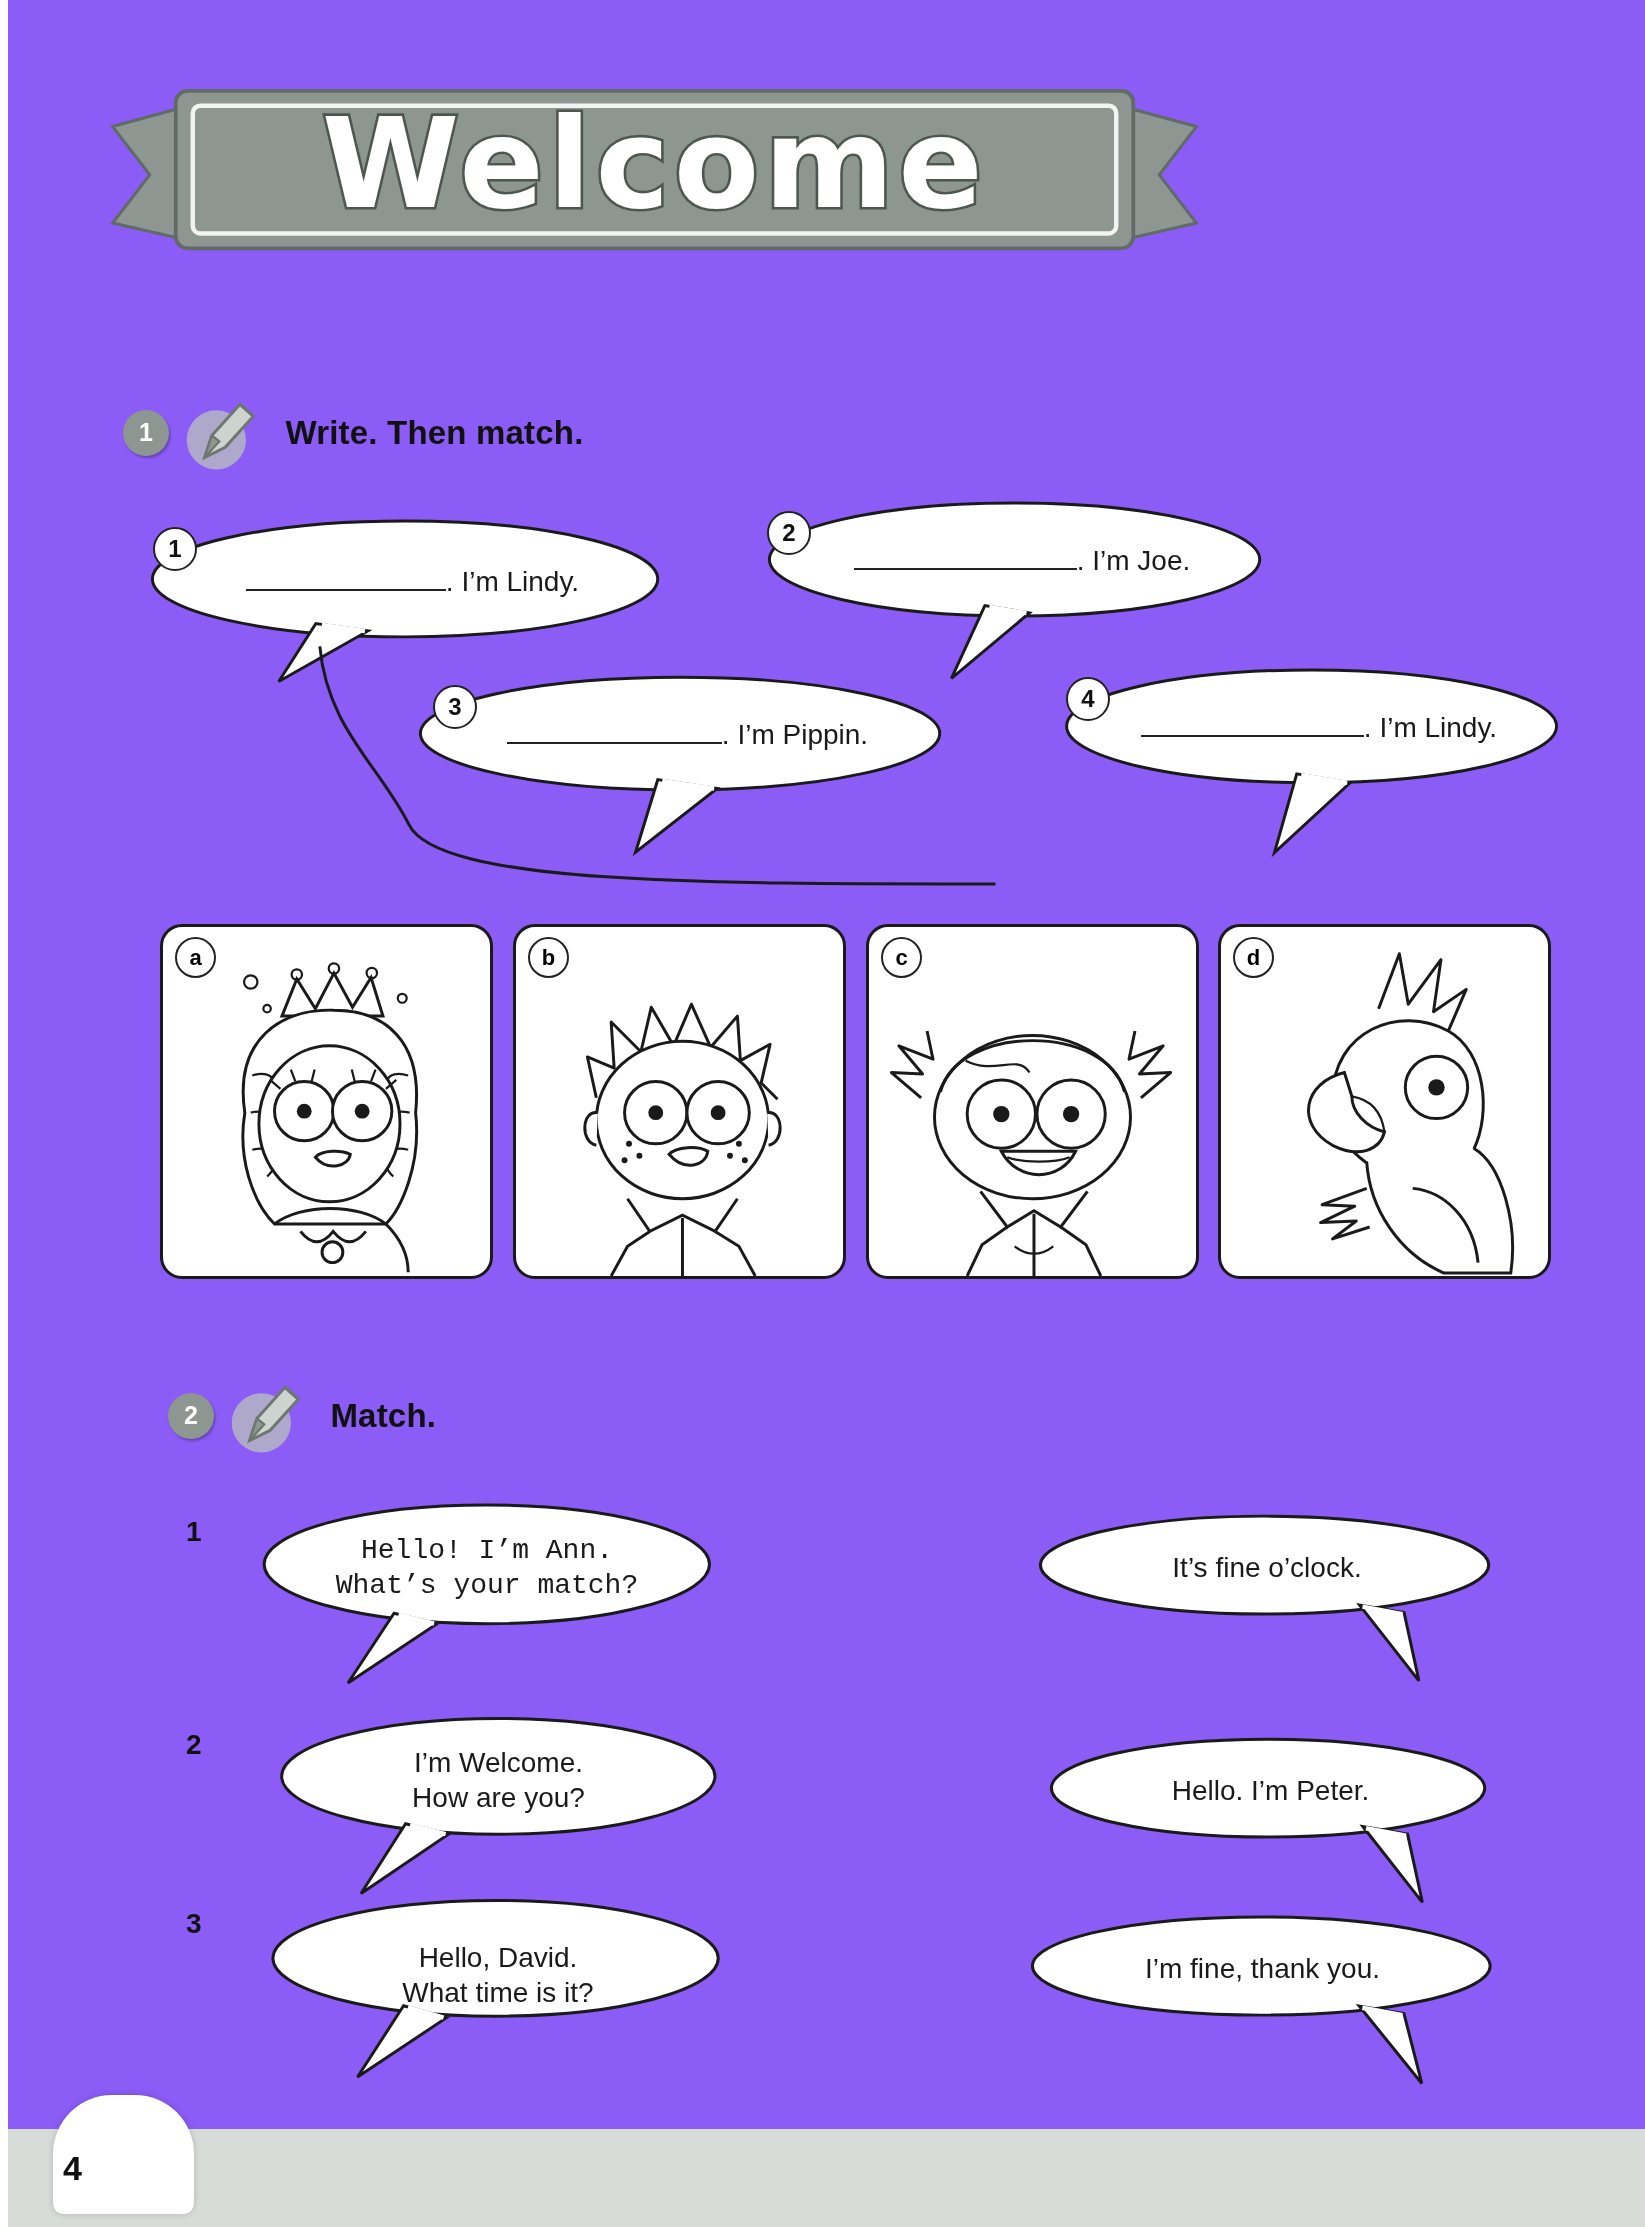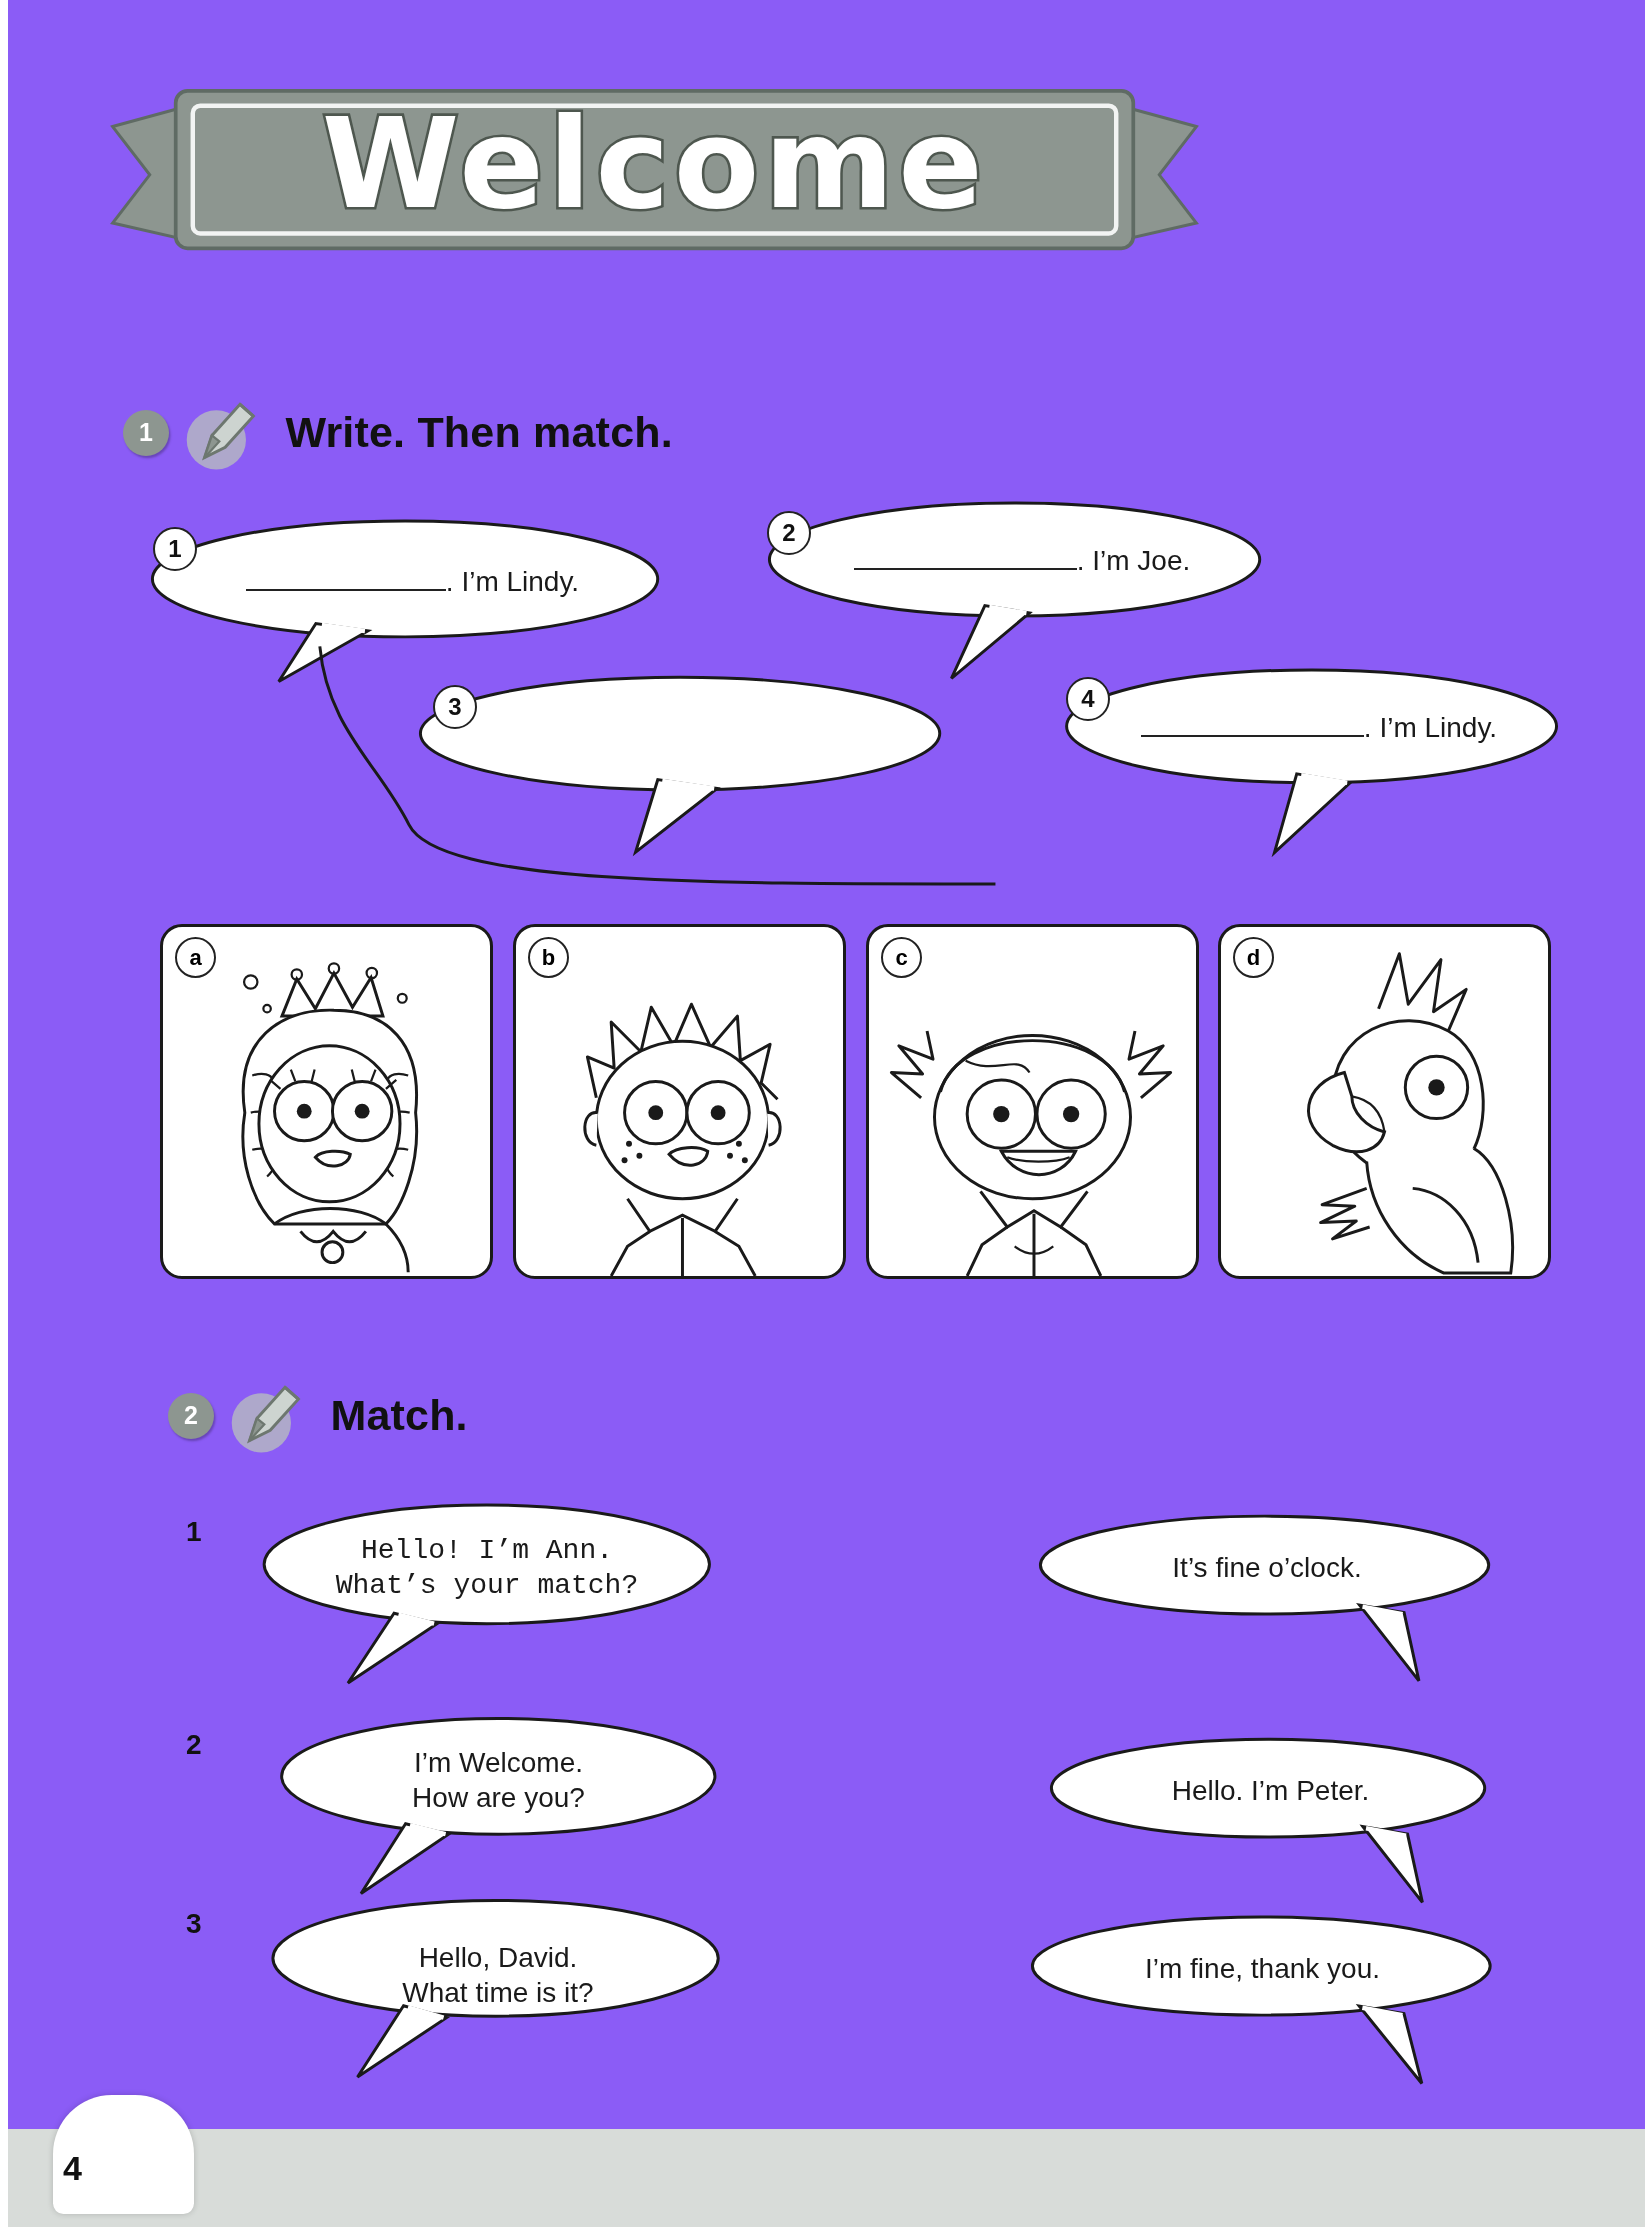--- a/index.html
+++ b/index.html
@@ -51,21 +51,21 @@
     box-shadow: 1.5px 2.2px 2.2px rgba(0,0,0,0.25);
   }
   .pencil-icon {
     margin-left: 13.4px;
     width: 82px;
     height: 77px;
     position: relative;
   }
   .ex-title {
     margin-left: 21px;
-    font-size: 43px;
+    font-size: 33px;
     font-weight: bold;
     color: #111;
     letter-spacing: 0.2px;
   }
 
   
   .bubble {
     position: absolute;
   }
   .bubble svg { display: block; overflow: visible; }
@@ -222,20 +222,23 @@
     </div>
   </div>
   <div class="bubble-num" style="left:759px; top:511px;">2</div>
 
   <div class="bubble" style="left:405px; top:668px; width:549px; height:148px;">
     <svg width="549" height="186" viewBox="0 0 740 250">
       <ellipse cx="360" cy="88" rx="350" ry="76" fill="#fff" stroke="#1a1a1a" stroke-width="4"></ellipse>
       <path d="M330 150 L300 248 L410 162 Z" fill="#fff" stroke="#1a1a1a" stroke-width="4"></path>
       <line x1="336" y1="152" x2="406" y2="162" stroke="#fff" stroke-width="6"></line>
     </svg>
+    <div class="btext" style="top:49px;">
+      <span class="blank-line" style="width:215px;"></span><span>. I’m Pippin.</span>
+    </div>
   </div>
   <div class="bubble-num" style="left:425px; top:685px;">3</div>
 
   <div class="bubble" style="left:1051px; top:661px; width:520px; height:148px;">
     <svg width="520" height="193" viewBox="0 0 700 260">
       <ellipse cx="340" cy="88" rx="330" ry="76" fill="#fff" stroke="#1a1a1a" stroke-width="4"></ellipse>
       <path d="M320 152 L290 258 L392 164 Z" fill="#fff" stroke="#1a1a1a" stroke-width="4"></path>
       <line x1="326" y1="154" x2="388" y2="164" stroke="#fff" stroke-width="6"></line>
     </svg>
     <div class="btext" style="top:49px;">

